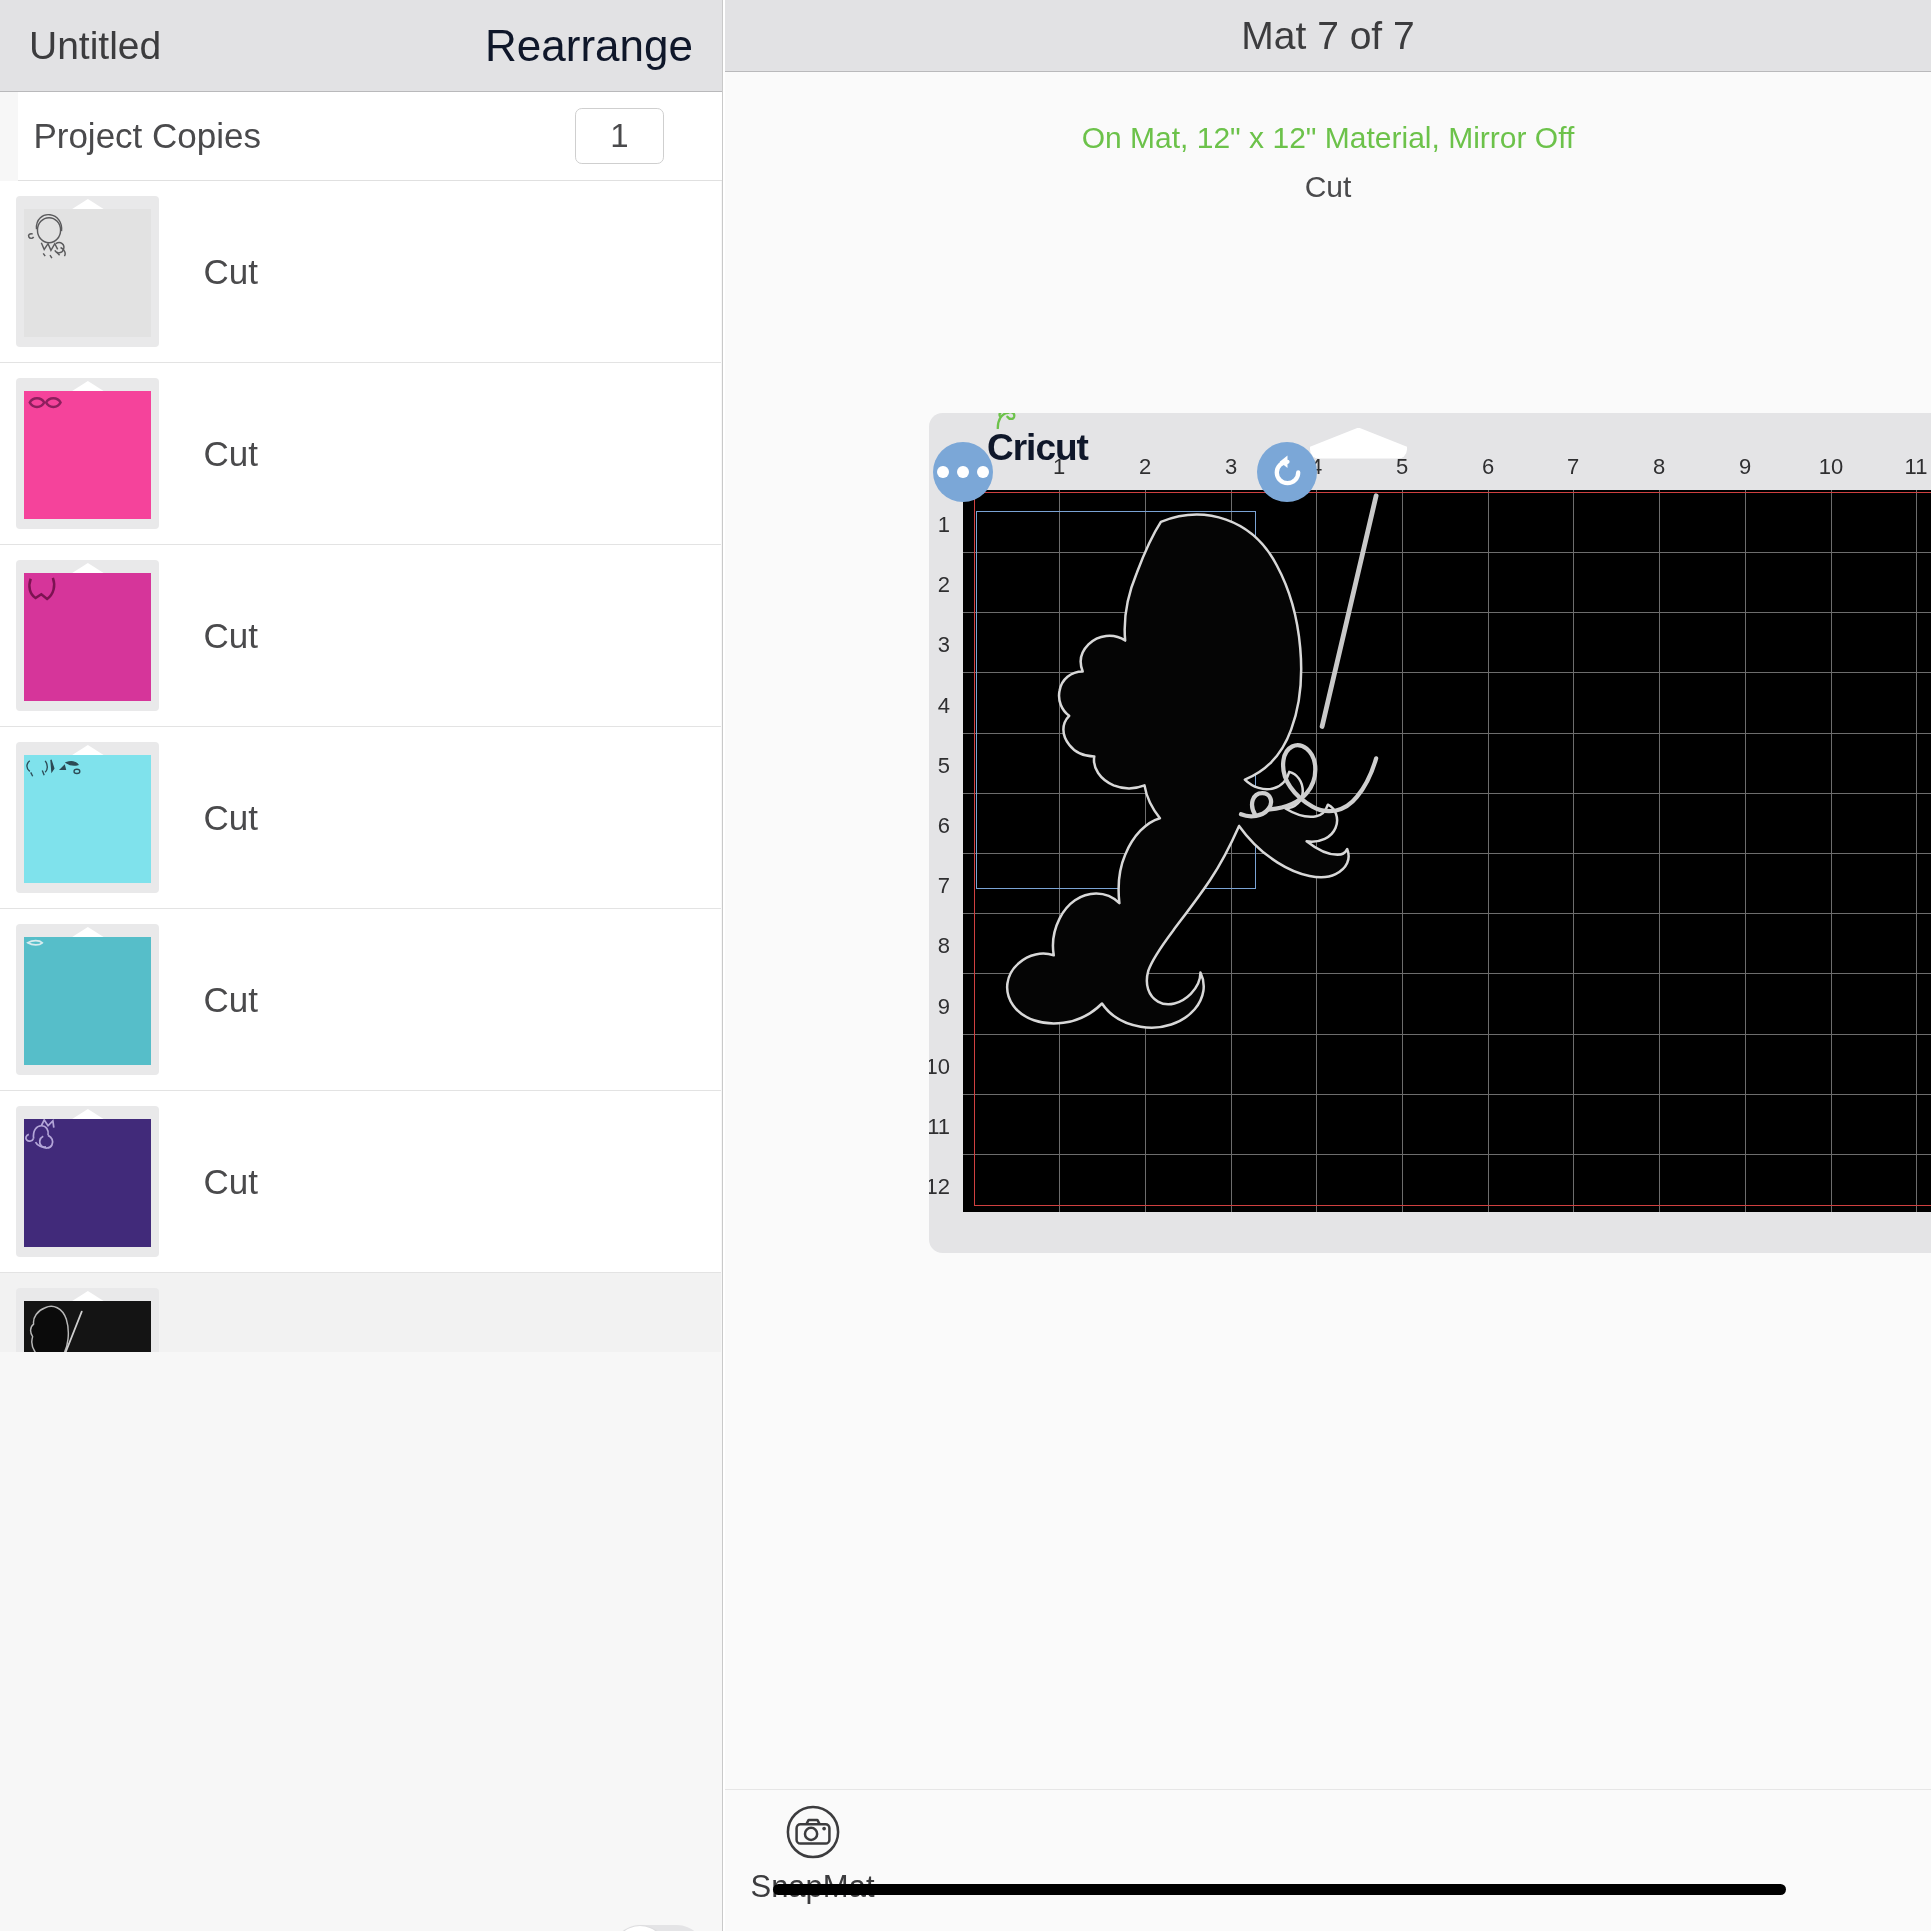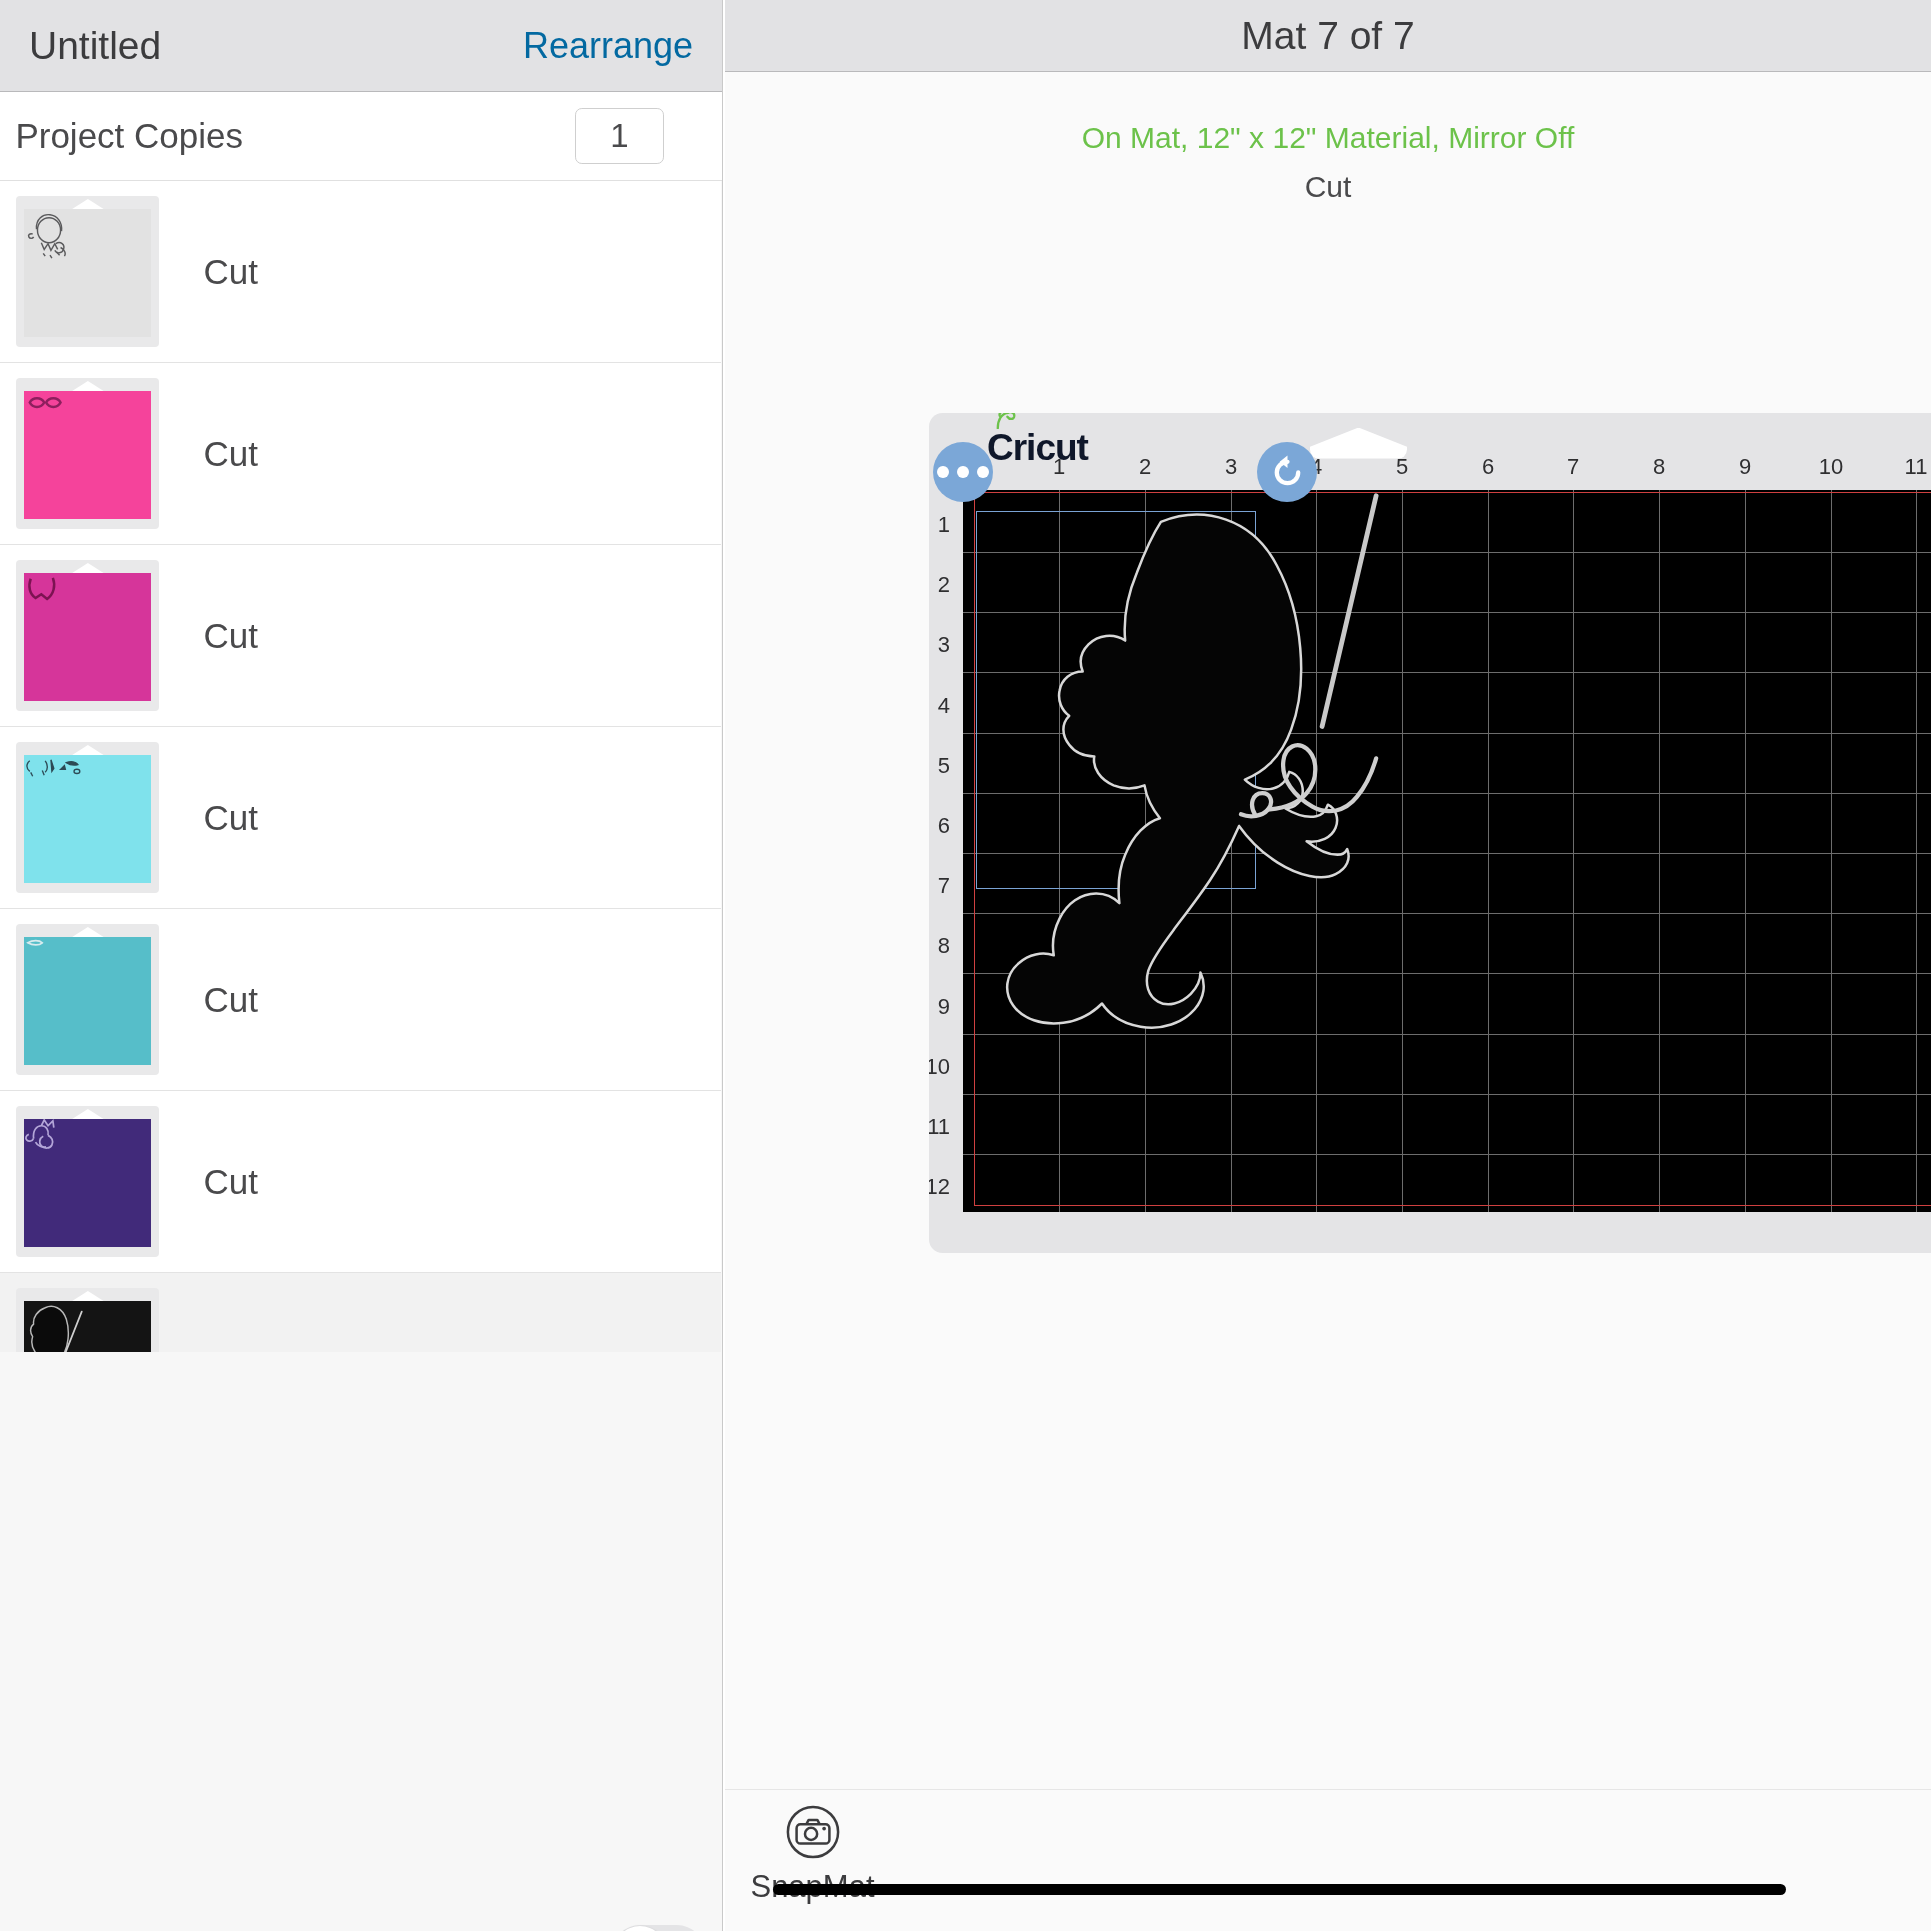--- a/index.html
+++ b/index.html
@@ -29,30 +29,30 @@
   }
   #project-title {
     margin-left: 29px;
     font-size: 39px;
     color: #3c3c3e;
     font-weight: 400;
   }
   #rearrange-btn {
     position: absolute; right: 29px; top: 50%;
     transform: translateY(-50%);
-    font-size: 36px; color: #0369a1; font-weight: 400;
+    font-size: 44px; color: #0f172a; font-weight: 400;
     cursor: pointer;
   }
 
   #project-copies-row {
     position: relative;
     height: 89px;
     background: #ffffff;
     border-bottom: 1px solid #e0e0e0;
-    display: flex; align-items: center;
+    display: flex; align-items: center; margin-left: 18px;
   }
   #project-copies-label {
     margin-left: 15.4px; font-size: 35px; color: #4a4a4c;
   }
   #project-copies-input {
     position: absolute; right: 58px; top: 50%;
     transform: translateY(-50%);
     width: 89px; height: 56px;
     border: 1px solid #cfcfcf; border-radius: 6.8px;
     background: #fff;

